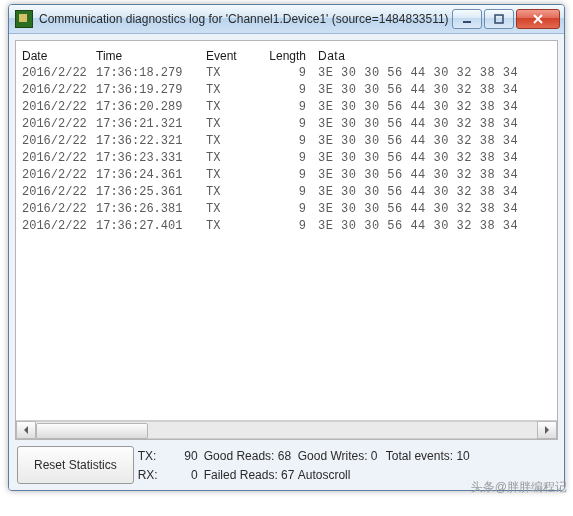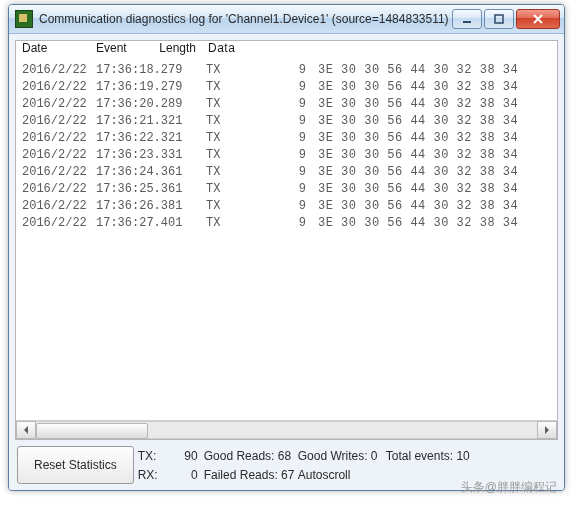--- a/index.html
+++ b/index.html
@@ -78,21 +78,21 @@
   }
   .grid-wrap {
     background: #fff;
     border: 1px solid #b5b5b5;
     height: 398px;
     position: relative;
     overflow: hidden;
   }
   .grid-header, .grid-row {
     display: flex;
-    align-items: flex-start;
+    align-items: flex-end;
     padding: 0 6px;
   }
   .grid-header {
     height: 22px;
     color: #1a1a1a;
     font-weight: normal;
   }
   .grid-body {
     font-family: Consolas, Menlo, "Courier New", monospace;
     font-size: 12px;
@@ -164,21 +164,21 @@
     grid-template-columns: 26px 40px 94px 88px 100px;
     grid-template-rows: 1fr 1fr;
     align-items: center;
     font-size: 12px;
   }
   .stats-grid > div { white-space: nowrap; }
   .sg-l { text-align: left; }
   .sg-r { text-align: right; padding-right: 6px;}
   .watermark {
     position: absolute;
-    right: 16px;
+    right: 6px;
     bottom: 24px;
     color: #9a9a9a;
     font-size: 12px;
     pointer-events: none;
   }
   .page-outer{
     position:relative;
     width:573px;
     height:516px;
     background:#fff;
@@ -209,20 +209,21 @@
               <path d="M2 2 L10 10 M10 2 L2 10" stroke="currentColor" stroke-width="2" fill="none"></path>
             </svg>
       </div>
     </div>
   </div>
 
   <div class="client">
     <div class="grid-wrap">
       <div class="grid-header">
         <div class="c-date">Date</div>
+        <div class="c-time">Time</div>
         <div class="c-event">Event</div>
         <div class="c-length">Length</div>
         <div class="c-data">Data</div>
       </div>
       <div class="grid-body" id="grid-body"><div class="grid-row"><div class="c-date">2016/2/22</div><div class="c-time">17:36:18.279</div><div class="c-event">TX</div><div class="c-length">9</div><div class="c-data">3E 30 30 56 44 30 32 38 34</div></div><div class="grid-row"><div class="c-date">2016/2/22</div><div class="c-time">17:36:19.279</div><div class="c-event">TX</div><div class="c-length">9</div><div class="c-data">3E 30 30 56 44 30 32 38 34</div></div><div class="grid-row"><div class="c-date">2016/2/22</div><div class="c-time">17:36:20.289</div><div class="c-event">TX</div><div class="c-length">9</div><div class="c-data">3E 30 30 56 44 30 32 38 34</div></div><div class="grid-row"><div class="c-date">2016/2/22</div><div class="c-time">17:36:21.321</div><div class="c-event">TX</div><div class="c-length">9</div><div class="c-data">3E 30 30 56 44 30 32 38 34</div></div><div class="grid-row"><div class="c-date">2016/2/22</div><div class="c-time">17:36:22.321</div><div class="c-event">TX</div><div class="c-length">9</div><div class="c-data">3E 30 30 56 44 30 32 38 34</div></div><div class="grid-row"><div class="c-date">2016/2/22</div><div class="c-time">17:36:23.331</div><div class="c-event">TX</div><div class="c-length">9</div><div class="c-data">3E 30 30 56 44 30 32 38 34</div></div><div class="grid-row"><div class="c-date">2016/2/22</div><div class="c-time">17:36:24.361</div><div class="c-event">TX</div><div class="c-length">9</div><div class="c-data">3E 30 30 56 44 30 32 38 34</div></div><div class="grid-row"><div class="c-date">2016/2/22</div><div class="c-time">17:36:25.361</div><div class="c-event">TX</div><div class="c-length">9</div><div class="c-data">3E 30 30 56 44 30 32 38 34</div></div><div class="grid-row"><div class="c-date">2016/2/22</div><div class="c-time">17:36:26.381</div><div class="c-event">TX</div><div class="c-length">9</div><div class="c-data">3E 30 30 56 44 30 32 38 34</div></div><div class="grid-row"><div class="c-date">2016/2/22</div><div class="c-time">17:36:27.401</div><div class="c-event">TX</div><div class="c-length">9</div><div class="c-data">3E 30 30 56 44 30 32 38 34</div></div></div>
 
       <div class="hscroll">
         <div class="arrow">
           <svg viewBox="0 0 8 8">
                 <path d="M6 0 L2 4 L6 8 Z"></path>

